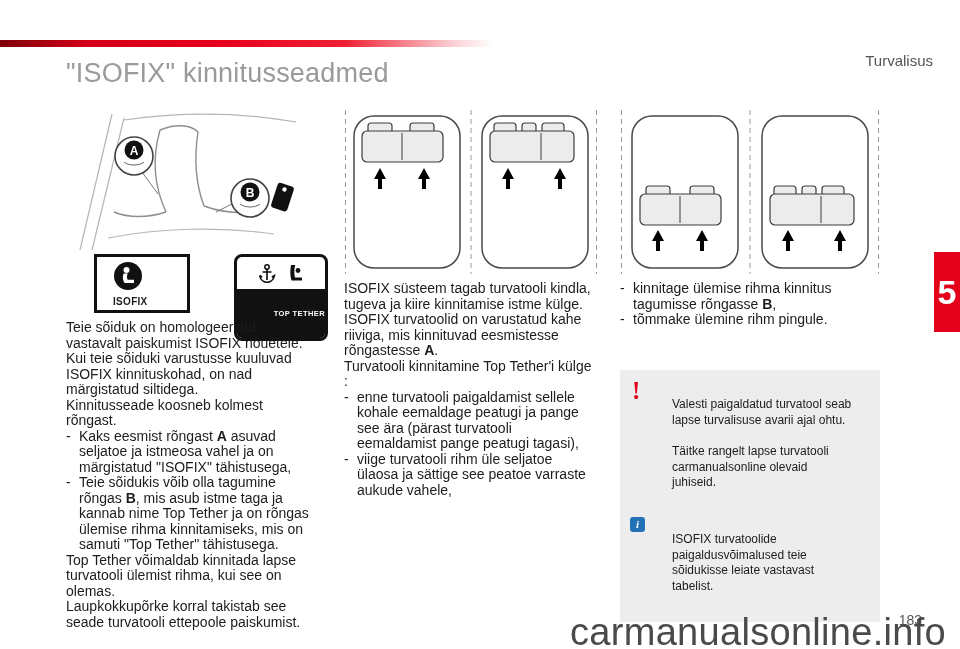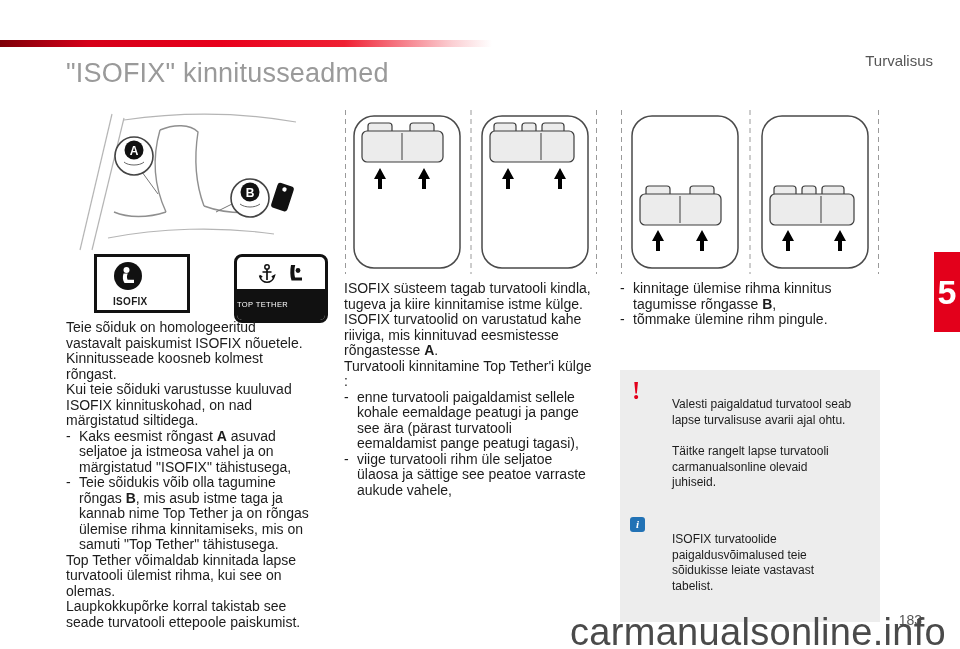--- a/index.html
+++ b/index.html
@@ -31,21 +31,21 @@
   .info-icon{position:absolute;left:10px;top:12px;width:15px;height:15px;background:#2272b5;color:#fff;border-radius:3px;
         font-size:11px;font-weight:bold;font-style:italic;display:flex;align-items:center;justify-content:center;
         font-family:"Liberation Serif",serif}
   .page-number{position:absolute;right:38px;top:612px;font-size:14px;color:#555}
   .watermark{position:absolute;right:14px;bottom:-2px;font-size:38px;line-height:1;color:#4a4a4a;letter-spacing:.3px}
   .badges{position:absolute;left:94px;top:254px;display:flex;gap:44px;align-items:flex-start}
   .badge-isofix{width:58px;border:3px solid #111;border-radius:0;background:#fff;text-align:left;padding:4px 16px 3px;box-sizing:content-box}
   .badge-isofix-label{font-weight:bold;font-size:10px;letter-spacing:.3px;margin-top:1px}
   .badge-tether{width:88px;border:3px solid #111;border-radius:8px;background:#fff;overflow:hidden}
   .tether-glyphs{display:flex;justify-content:center;align-items:center;gap:9px;height:30px;padding-top:2px}
-  .badge-tether-label{background:#111;color:#fff;font-size:7.5px;font-weight:normal;text-align:left;padding:11px 0;letter-spacing:.4px}
+  .badge-tether-label{background:#111;color:#fff;font-size:7.5px;font-weight:bold;text-align:right;padding:20px 0;letter-spacing:.4px}
   b{font-weight:bold}
 </style>
 </head>
 <body>
 
 <div class="page">
 
   <div class="top-bar"></div>
   <div class="section-label">Turvalisus</div>
   <h1 class="page-title">"ISOFIX" kinnitusseadmed</h1>
@@ -155,22 +155,22 @@
       <rect x="202" y="76" width="22" height="11" rx="3"></rect>
       <rect x="150" y="84" width="84" height="31" rx="5"></rect>
     </g>
     <line x1="201" y1="86" x2="201" y2="113" stroke="#3c3c3c"></line>
     <path d="M168,120 l-6,11 h4 v10 h4 v-10 h4 z" fill="#000"></path>
     <path d="M220,120 l-6,11 h4 v10 h4 v-10 h4 z" fill="#000"></path>
   </svg>
 
   <div class="textcol left-text">
     <p>Teie sõiduk on homologeeritud vastavalt paiskumist ISOFIX nõuetele.</p>
+    <p>Kui teie sõiduki varustusse kuuluvad ISOFIX kinnituskohad, on nad märgistatud siltidega.</p>
     <p>Kinnitusseade koosneb kolmest rõngast.</p>
-    <p>Kui teie sõiduki varustusse kuuluvad ISOFIX kinnituskohad, on nad märgistatud siltidega.</p>
     <div class="bullet">
       <span class="dash">-</span>
       <span class="btxt"><span>Kaks eesmist rõngast </span><b>A</b><span> asuvad seljatoe ja istmeosa vahel ja on märgistatud "ISOFIX" tähistusega,</span></span>
     </div>
     <div class="bullet">
       <span class="dash">-</span>
       <span class="btxt"><span>Teie sõidukis võib olla tagumine rõngas </span><b>B</b><span>, mis asub istme taga ja kannab nime Top Tether ja on rõngas ülemise rihma kinnitamiseks, mis on samuti "Top Tether" tähistusega.</span></span>
     </div>
     <p>Top Tether võimaldab kinnitada lapse turvatooli ülemist rihma, kui see on olemas.</p>
     <p>Laupkokkupõrke korral takistab see seade turvatooli ettepoole paiskumist.</p>

